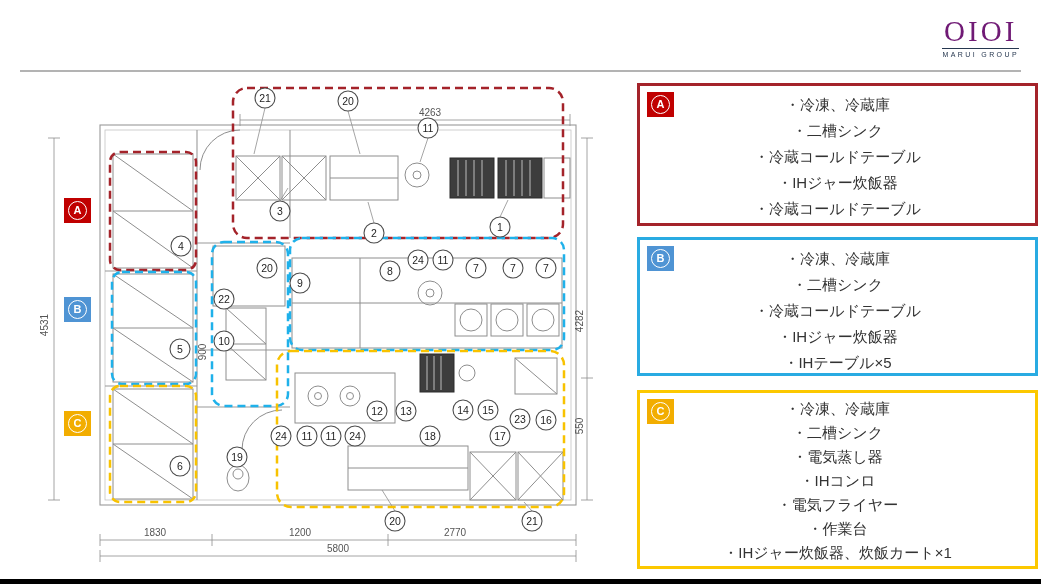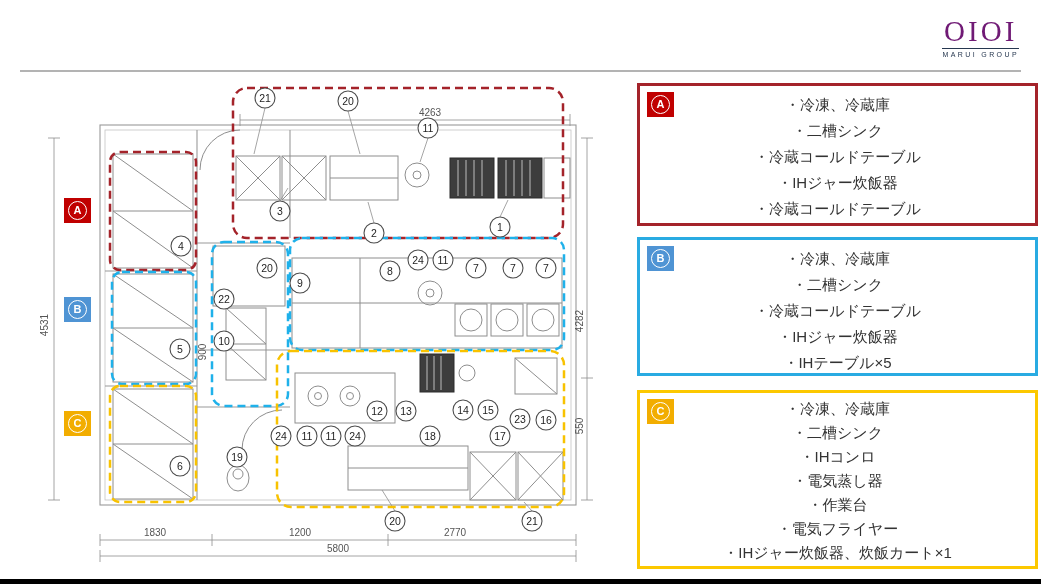--- a/index.html
+++ b/index.html
@@ -409,22 +409,22 @@
       </div>
   </div>
 
   <div class="legend-box box-c">
     <div class="plan-badge badge-c legend-badge">
       <span class="badge-letter">C</span>
     </div>
     <div class="legend-items">
         <div class="legend-line">・冷凍、冷蔵庫</div>
         <div class="legend-line">・二槽シンク</div>
+        <div class="legend-line">・電気蒸し器</div>
         <div class="legend-line">・IHコンロ</div>
-        <div class="legend-line">・電気蒸し器</div>
+        <div class="legend-line">・電気フライヤー</div>
         <div class="legend-line">・作業台</div>
-        <div class="legend-line">・電気フライヤー</div>
         <div class="legend-line">・IHジャー炊飯器、炊飯カート×1</div>
       </div>
   </div>
 
   <div class="footer-bar"></div>
 </div>
 
 </body></html>

